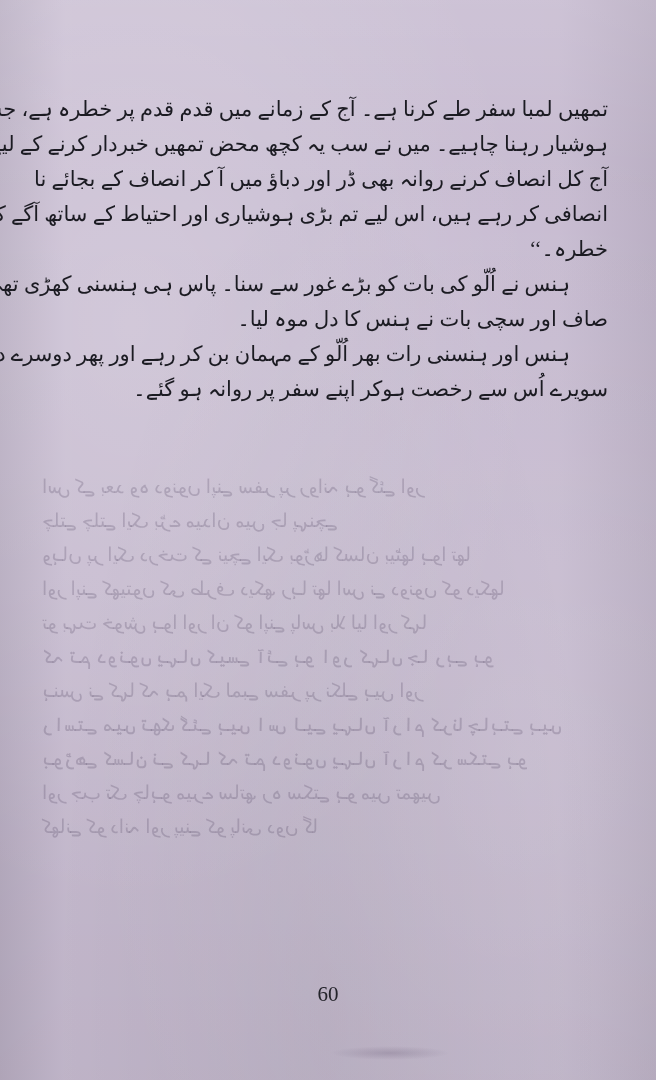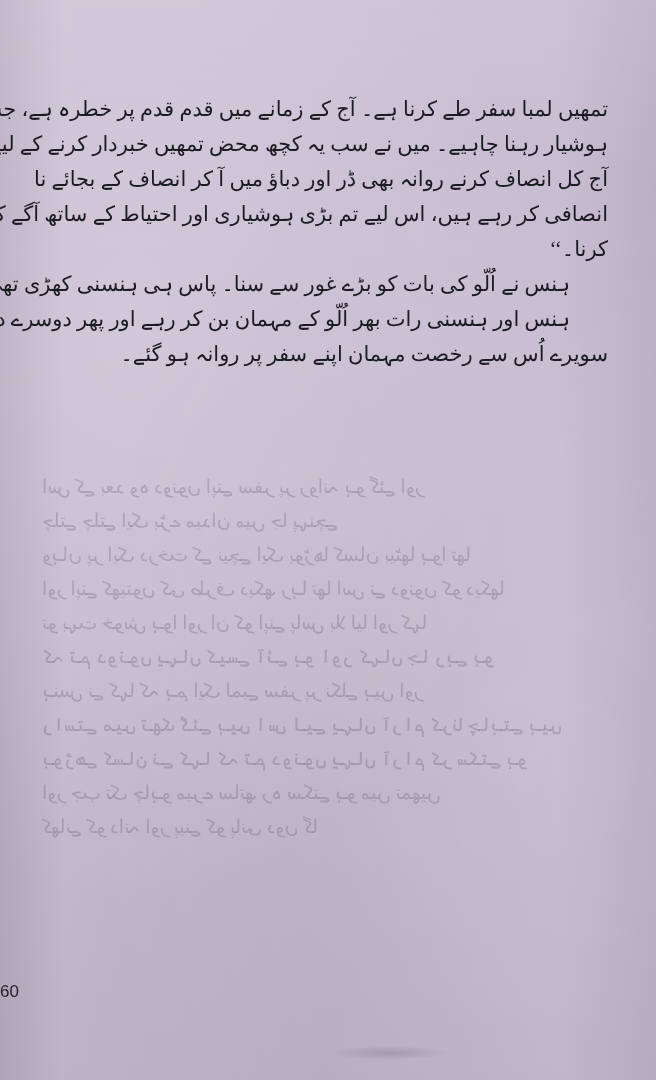--- a/index.html
+++ b/index.html
@@ -73,23 +73,23 @@
     line-height: 34px;
     white-space: nowrap;
     opacity: 0.75;
   }
 
   .page-number {
     position: absolute;
     left: 0;
     right: 0;
     top: 982px;
-    text-align: left;
-    font-family: Liberation Sans, sans-serif;
-    font-size: 17px;
+    text-align: center;
+    font-family: Liberation Serif, serif;
+    font-size: 21px;
     color: #23232a;
   }
 
   .bottom-smudge {
     position: absolute;
     left: 330px;
     top: 1046px;
     width: 120px;
     height: 14px;
     background: radial-gradient(ellipse at center, rgba(80,65,95,0.22), rgba(80,65,95,0) 70%);
@@ -100,26 +100,27 @@
 <body>
 
 <div class="page">
 
   <div class="text-block">
 
     <div class="line">تمھیں لمبا سفر طے کرنا ہے۔ آج کے زمانے میں قدم قدم پر خطرہ ہے، جس سے</div>
     <div class="line">ہوشیار رہنا چاہیے۔ میں نے سب یہ کچھ محض تمھیں خبردار کرنے کے لیے کہا تھا کہ</div>
     <div class="line">آج کل انصاف کرنے روانہ بھی ڈر اور دباؤ میں آ کر انصاف کے بجائے نا</div>
     <div class="line">انصافی کر رہے ہیں، اس لیے تم بڑی ہوشیاری اور احتیاط کے ساتھ آگے کا سفر</div>
-    <div class="line">کرنا۔‘‘</div>
+    <div class="line">خطرہ۔‘‘</div>
 
     <div class="line para-indent">ہنس نے اُلّو کی بات کو بڑے غور سے سنا۔ پاس ہی ہنسنی کھڑی تھی۔ اُلّو کی</div>
+    <div class="line">صاف اور سچی بات نے ہنس کا دل موہ لیا۔</div>
 
     <div class="line para-indent">ہنس اور ہنسنی رات بھر اُلّو کے مہمان بن کر رہے اور پھر دوسرے دن صبح</div>
-    <div class="line">سویرے اُس سے رخصت مہمان اپنے سفر پر روانہ ہو گئے۔</div>
+    <div class="line">سویرے اُس سے رخصت ہوکر اپنے سفر پر روانہ ہو گئے۔</div>
 
   </div>
 
   <div class="ghost">
     <div class="gline">اس کے بعد وہ دونوں اپنے سفر پر روانہ ہو گئے اور</div>
     <div class="gline">چلتے چلتے ایک بڑے میدان میں جا پہنچے</div>
     <div class="gline">وہاں پر ایک درخت کے نیچے ایک بوڑھا کسان بیٹھا ہوا تھا</div>
     <div class="gline">اور اپنے کھیتوں کی طرف دیکھ رہا تھا اس نے دونوں کو دیکھا</div>
     <div class="gline">تو بہت خوش ہوا اور ان کو اپنے پاس بلا لیا اور کہا</div>
     <div class="gline">کہ تم دونوں یہاں کیسے آئے ہو اور کہاں جا رہے ہو</div>

